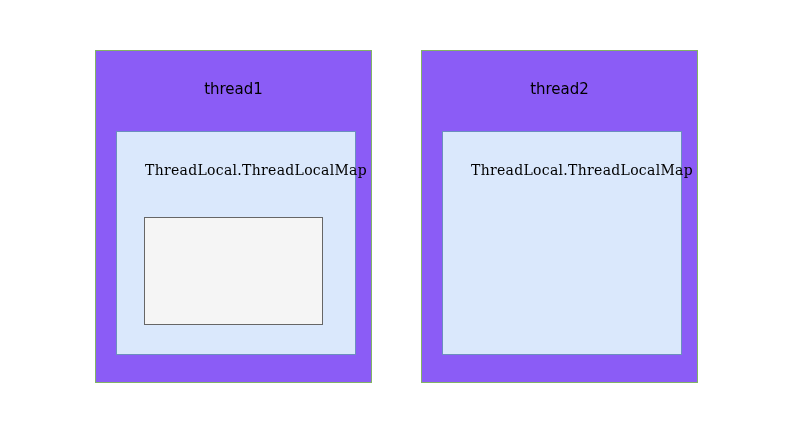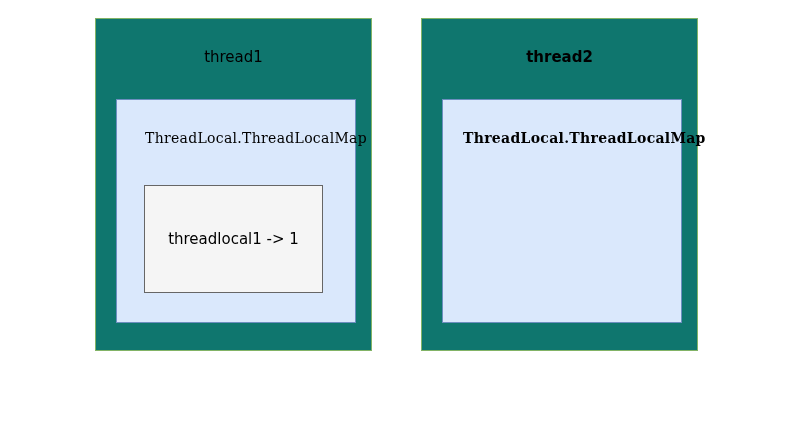--- a/index.html
+++ b/index.html
@@ -11,28 +11,28 @@
     position: relative;
     width: 803px;
     height: 428px;
     background: #ffffff;
     overflow: hidden;
     font-family: "DejaVu Sans", "Liberation Sans", sans-serif;
     color: #000000;
   }
   .thread-box {
     position: absolute;
-    top: 18px;
+    top: 50px;
     width: 275px;
     height: 331px;
-    background: #0f766e;
+    background: #8b5cf6;
     border: 1px solid #82b366;
   }
   .thread-box.first  { left: 95px; }
-  .thread-box.second { left: 421px; font-weight: bold; }
+  .thread-box.second { left: 421px; }
   .thread-label {
     position: absolute;
     top: 28px;
     left: 0;
     width: 100%;
     text-align: center;
     font-size: 15px;
     line-height: 20px;
     color: #000000;
   }
@@ -82,21 +82,20 @@
 </head>
 <body>
 
 <div class="canvas">
 
   <div class="thread-box first">
     <div class="thread-label">thread1</div>
     <div class="map-box">
       <div class="map-label">ThreadLocal.ThreadLocalMap</div>
       <div class="entry-box">
-        <div class="entry-line">threadlocal1 -&gt; 1</div>
       </div>
     </div>
   </div>
 
   <div class="thread-box second">
     <div class="thread-label">thread2</div>
     <div class="map-box">
       <div class="map-label">ThreadLocal.ThreadLocalMap</div>
     </div>
   </div>

